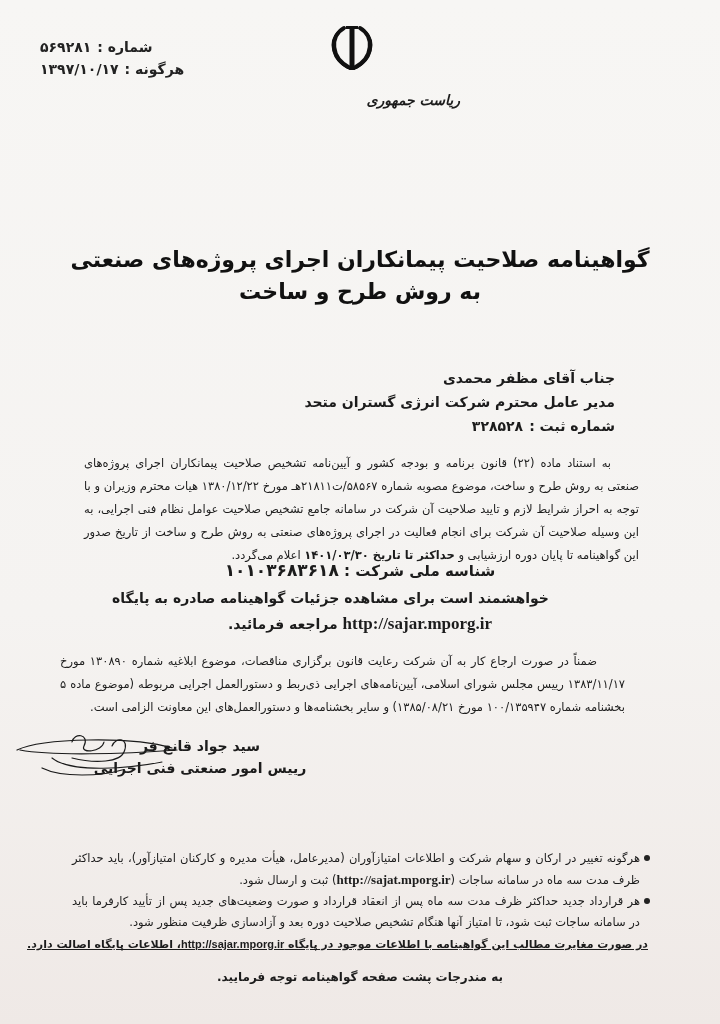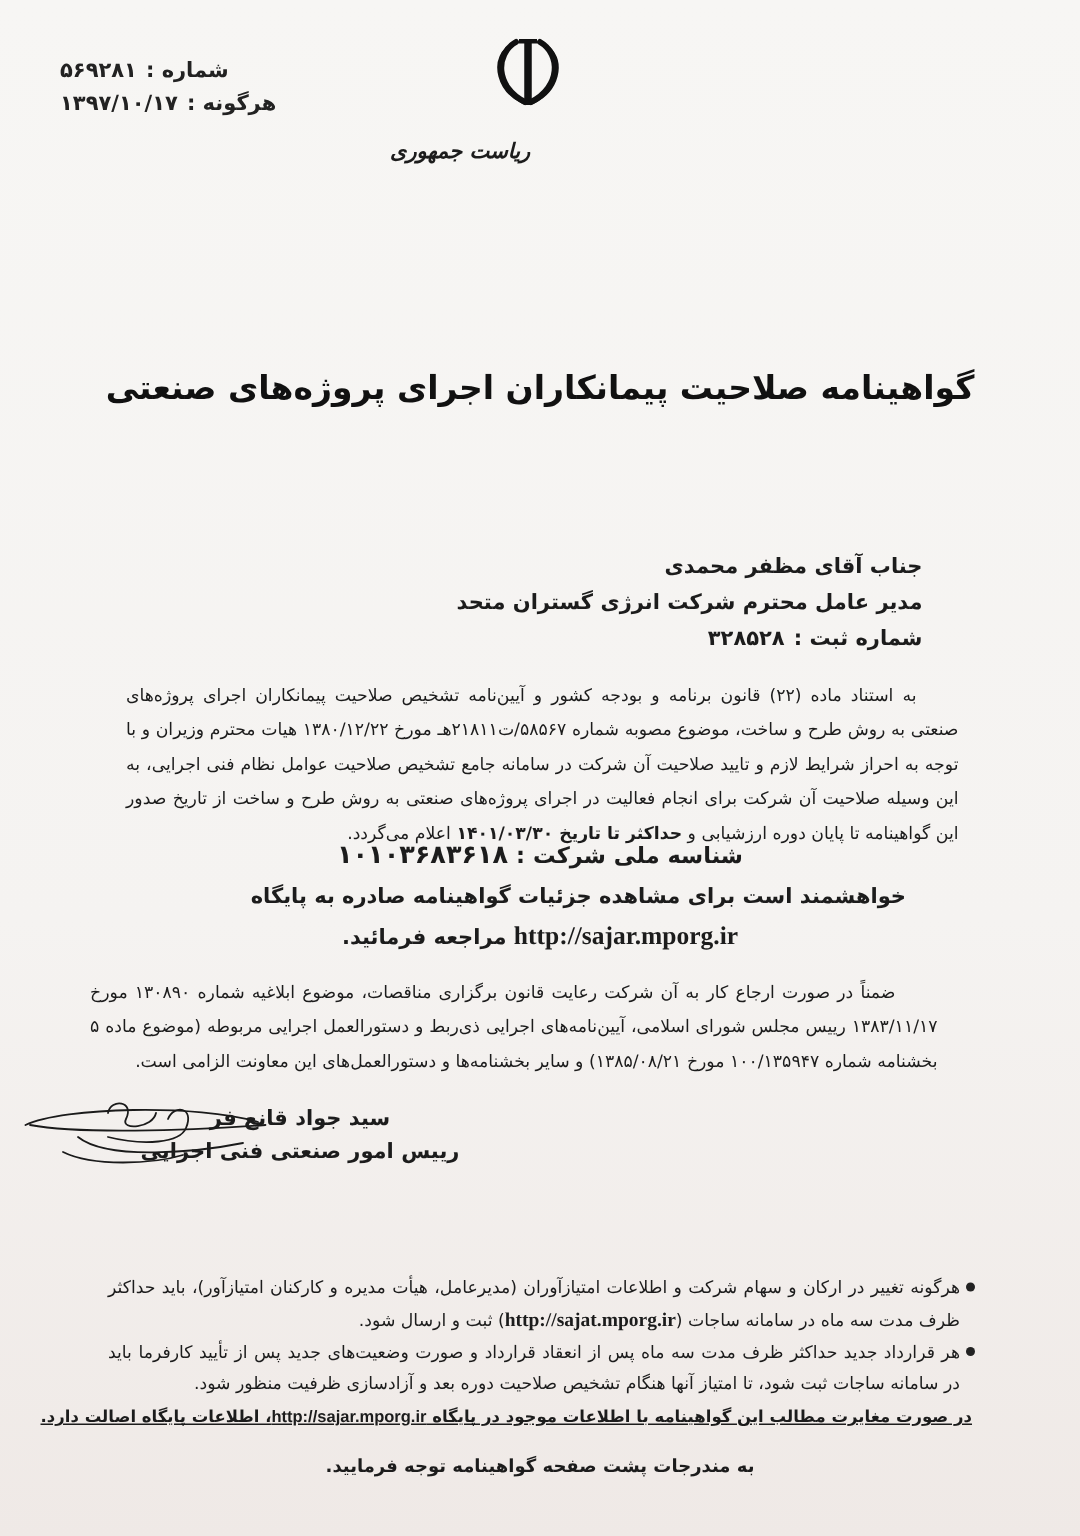--- a/index.html
+++ b/index.html
@@ -25,21 +25,21 @@
       font-size: 14px; font-weight: bold; line-height: 22px;
       text-align: right; color: #222;
     }
     .meta .row { display: flex; justify-content: flex-end; gap: 6px; white-space: nowrap; }
     .meta .val { direction: ltr; unicode-bidi: isolate; }
 
     
     .emblem { left: 322px; top: 22px; width: 60px; height: 50px; }
 
     .org1 {
-      left: 260px; top: 92px; width: 200px; text-align: left;
+      left: 260px; top: 92px; width: 200px; text-align: right;
       font-family: "DejaVu Serif", serif; font-style: italic; font-weight: bold;
       font-size: 14px;
     }
     .org2 {
       left: 260px; top: 154px; width: 200px; text-align: center;
       font-family: "DejaVu Serif", serif; font-style: italic; font-weight: bold;
       font-size: 13px;
     }
 
     .title {
@@ -59,21 +59,21 @@
       text-indent: 28px;
     }
     .body-para b { font-weight: bold; }
 
     .national-id {
       left: 180px; top: 560px; width: 360px; text-align: center;
       font-size: 15px; font-weight: bold;
     }
     .national-id .num { font-size: 17px; letter-spacing: 1px; }
     .view-note {
-      left: 84px; top: 590px; width: 520px; text-align: right;
+      left: 112px; top: 590px; width: 520px; text-align: left;
       font-size: 14px; font-weight: bold;
     }
     .view-url {
       left: 180px; top: 614px; width: 360px; text-align: center;
       font-size: 14px; font-weight: bold;
     }
     .view-url .url {
       font-family: "Liberation Serif", "DejaVu Serif", serif; font-size: 17px;
       direction: ltr; unicode-bidi: isolate;
     }
@@ -139,20 +139,21 @@
     </g>
     <rect x="27.5" y="6" width="5" height="40" fill="#111"></rect>
     <rect x="24" y="4" width="12" height="3" fill="#111"></rect>
     <polygon points="30,44 27,48 33,48" fill="#111"></polygon>
   </svg>
 
   <div class="abs org1">ریاست جمهوری</div>
 
   <div class="abs title">
     <div>گواهینامه صلاحیت پیمانکاران اجرای پروژه‌های صنعتی</div>
+    <div>به روش طرح و ساخت</div>
   </div>
 
   <div class="abs recipient">
     <div>جناب آقای مظفر محمدی</div>
     <div>مدیر عامل محترم شرکت انرژی گستران متحد</div>
     <div class="reg">
       <span>شماره ثبت :</span>
       <span>۳۲۸۵۲۸</span>
     </div>
   </div>

